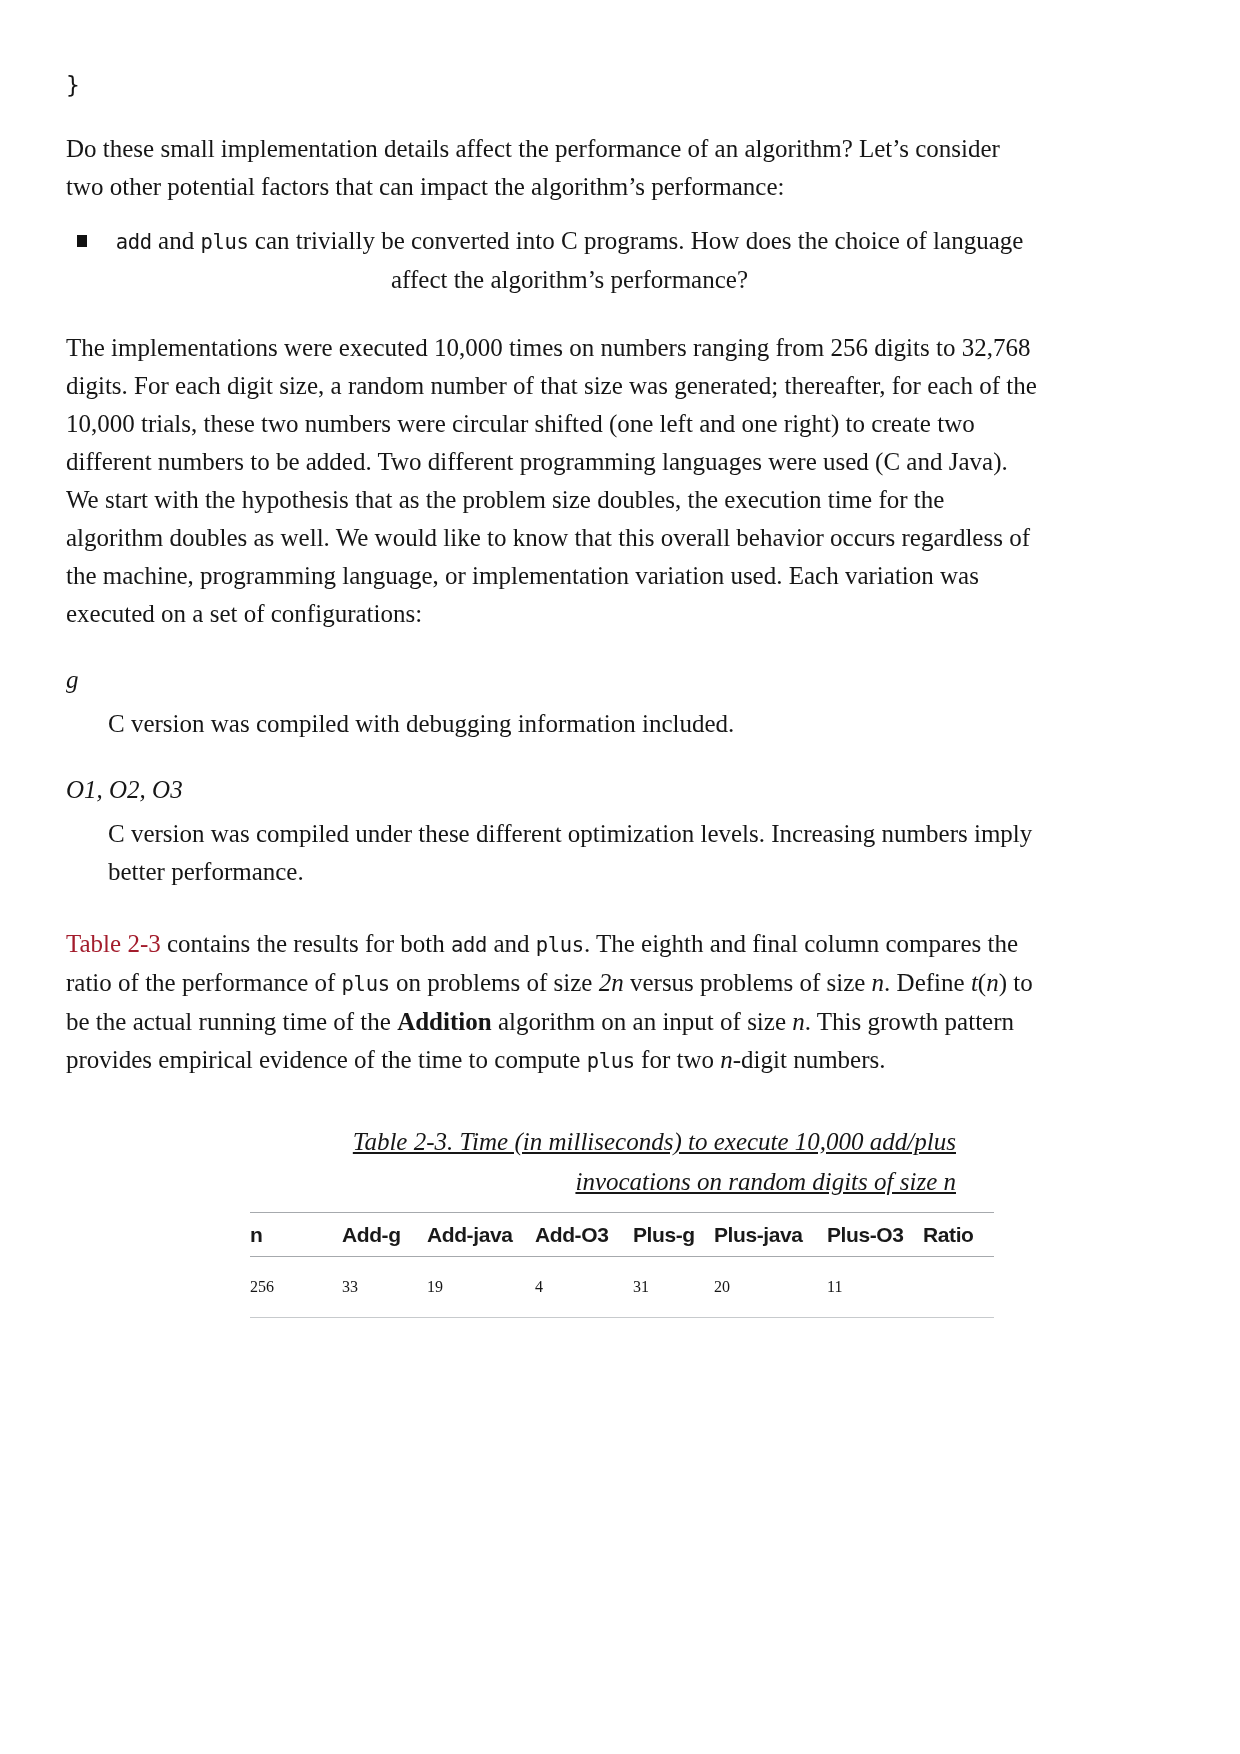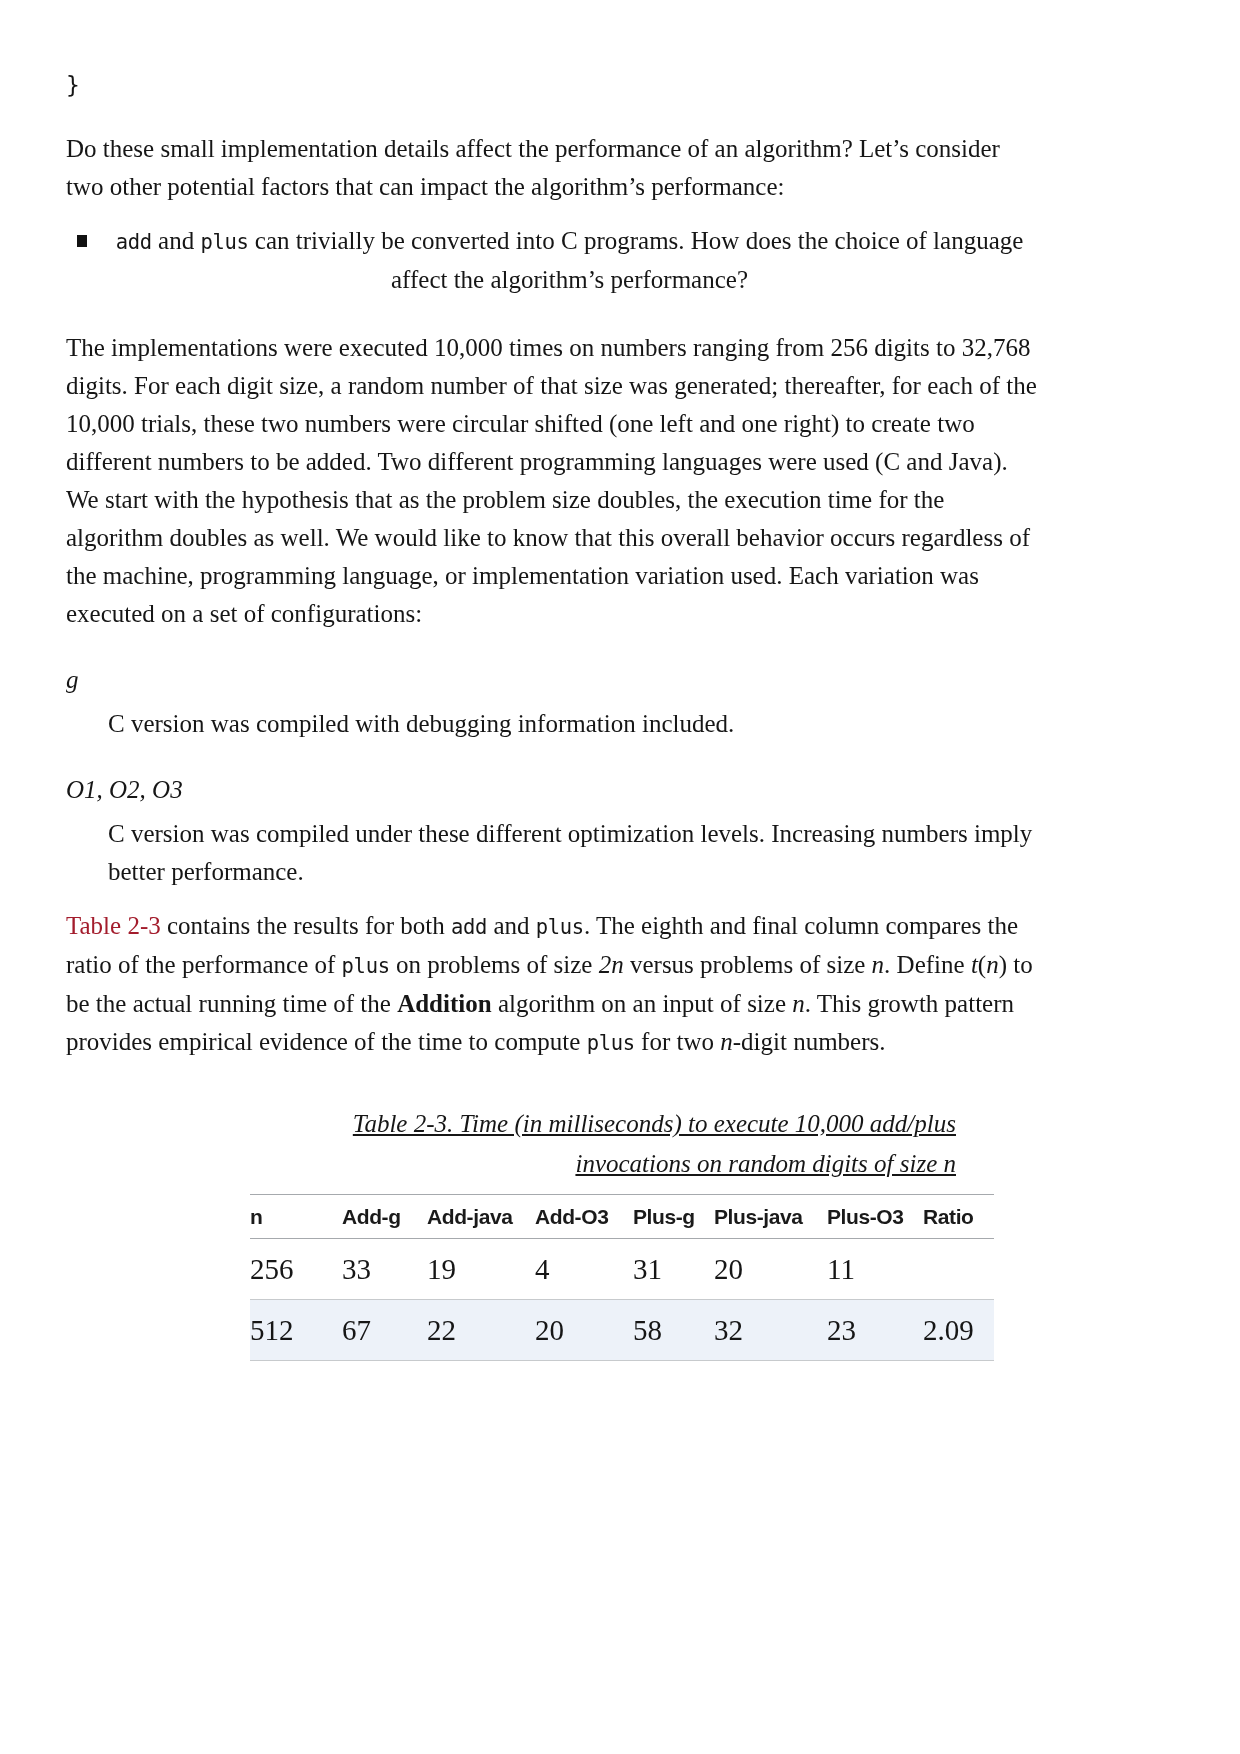--- a/index.html
+++ b/index.html
@@ -33,21 +33,21 @@
     display: inline-block;
   }
 
   .experiment { margin-top: 30px; }
 
   dl { margin: 0; }
   dt { font-style: italic; margin-top: 28px; }
   dt.gap { }
   dd { margin: 6px 0 0 42px; }
 
-  .results { margin-top: 16px; }
+  .results { margin-top: 34px; }
 
   .code {
     font-family: "DejaVu Sans Mono", "Liberation Mono", monospace;
     font-size: 0.82em; letter-spacing: -0.3px;
   }
   .i { font-style: italic; }
   .b { font-weight: bold; }
   .xref { color: var(--link, #a31c2c); cursor: pointer; }
 
   .table-block { width: 744px; margin: 42px 0 0 184px; }
@@ -61,21 +61,21 @@
     border-top: 1px solid #a6a9ad;
   }
   .results-table th {
     font-family: "Liberation Sans", "DejaVu Sans", sans-serif;
     font-weight: bold; font-size: 21px; letter-spacing: -0.4px;
     text-align: left; padding: 9px 4px 8px 0;
     border-bottom: 1px solid #a6a9ad; color: #1a1a1a;
     line-height: 26px;
   }
   .results-table td {
-    font-size: 29px; line-height: 30px;
+    font-size: 16px; line-height: 30px;
     padding: 15px 4px 15px 0; text-align: left;
     border-bottom: 1px solid #c7cacd;
   }
   .results-table tr.hl td { background: var(--rowhl, #edf2f9); }
   col.c0 { width: 92px; }  col.c1 { width: 85px; }
   col.c2 { width: 108px; } col.c3 { width: 98px; }
   col.c4 { width: 81px; }  col.c5 { width: 113px; }
   col.c6 { width: 96px; }  col.c7 { width: 71px; }
 </style>
 </head>
@@ -132,28 +132,18 @@
             <tr>
               <td>256</td>
               <td>33</td>
               <td>19</td>
               <td>4</td>
               <td>31</td>
               <td>20</td>
               <td>11</td>
               <td></td>
             </tr>
-            <tr class="hl">
-              <td>512</td>
-              <td>67</td>
-              <td>22</td>
-              <td>20</td>
-              <td>58</td>
-              <td>32</td>
-              <td>23</td>
-              <td>2.09</td>
-            </tr>
           </tbody>
       </table>
     </div>
 
   </div>
 </div>
 
 </body></html>

